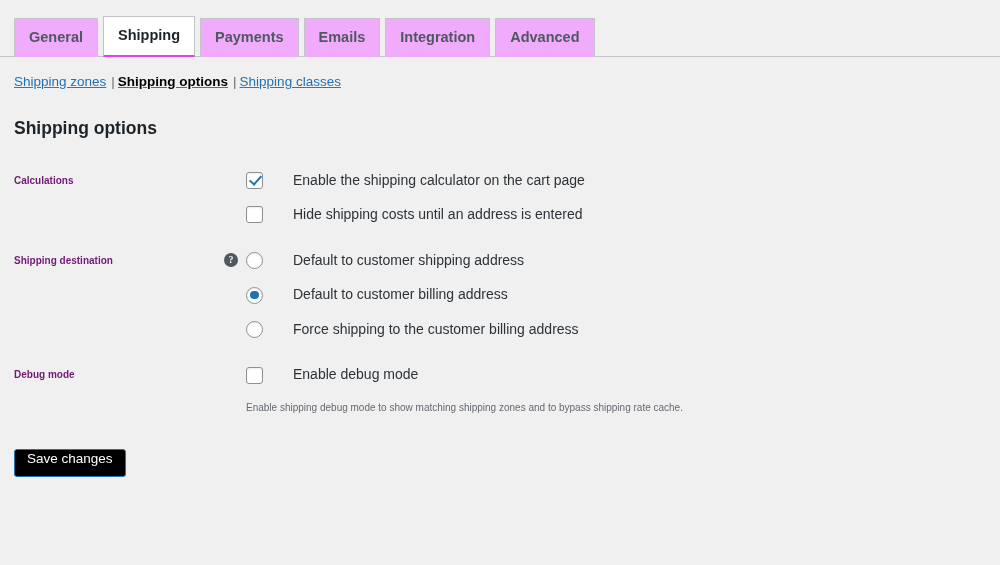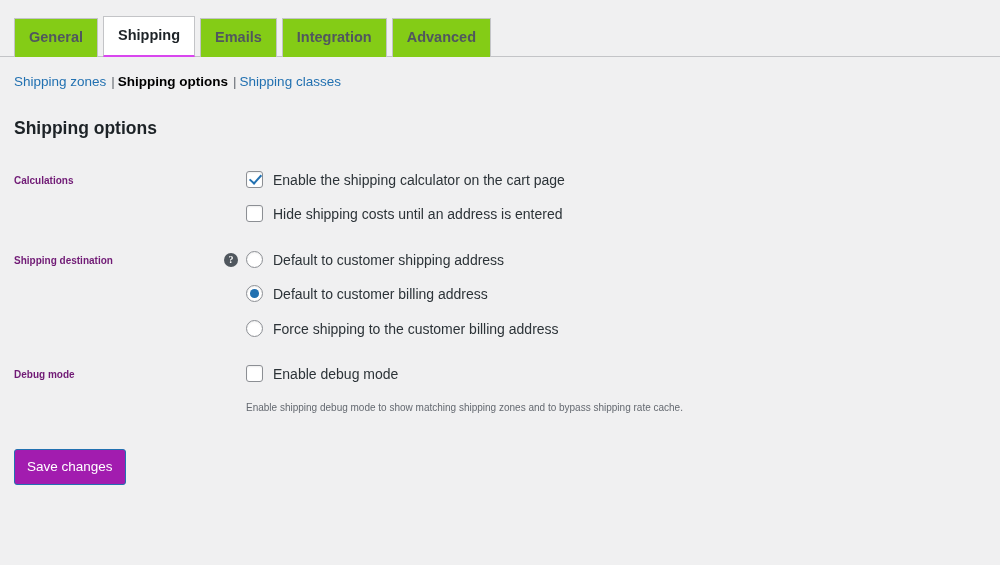--- a/index.html
+++ b/index.html
@@ -25,21 +25,21 @@
     display: flex;
     align-items: flex-end;
   }
   .nav-tab {
     display: inline-block;
     margin: 0 5px -1px 0;
     padding: 9px 14px 10px;
     font-size: 14.5px;
     line-height: 1.33;
     font-weight: 600;
-    background: #84cc16;
+    background: #f0abfc;
     color: #50575e;
     border: 1px solid #c3c4c7;
     border-bottom: none;
     text-decoration: none;
     white-space: nowrap;
   }
   .nav-tab-active {
     background: #f0f0f1;
     color: #1d2327;
     border-bottom: 1px solid #f0f0f1;
@@ -51,20 +51,21 @@
 
   
   .subsubsub {
     margin: 11px 0 12px 14px;
     padding: 0;
     font-size: 13.5px;
     line-height: 2;
     color: #646970;
     list-style: none;
     display: flex;
+    text-decoration: underline;
   }
   .subsubsub li { display: inline; }
   .subsubsub a {
     color: #2271b1;
     text-decoration: none;
   }
   .subsubsub a.current {
     color: #000;
     font-weight: 600;
   }
@@ -103,23 +104,24 @@
     vertical-align: top;
     padding: 13px 10px 13px 0;
     font-size: 13.5px;
     line-height: 1.5;
     color: #2c3338;
   }
   fieldset { border: 0; margin: 0; padding: 0; }
 
   .opt-row {
     display: flex;
-    align-items: flex-start;
+    align-items: center;
     margin-bottom: 15px;
     position: relative;
+    gap: 20px;
   }
   .opt-row:last-child { margin-bottom: 0; }
 
   .opt-label {
     font-size: 14px;
     color: #2c3338;
     line-height: 1.4;
     cursor: pointer;
     user-select: none;
   }
@@ -194,39 +196,40 @@
     line-height: 1.5;
   }
 
   
   p.submit {
     margin: 21px 0 0 14px;
     padding: 0;
   }
   .button-primary {
     display: inline-block;
-    background: #a21caf;
+    background: #000000;
     border: 1px solid #2271b1;
     border-radius: 3px;
     color: #fff;
     font-size: 13.5px;
     font-weight: 400;
     line-height: 1;
-    padding: 10px 12px 10px;
+    padding: 2px 12px 10px;
     cursor: pointer;
     font-family: "Liberation Sans", sans-serif;
     text-decoration: none;
   }
 </style>
 </head>
 <body>
 
 <nav class="nav-tab-wrapper">
   <a class="nav-tab" href="#">General</a>
   <a class="nav-tab nav-tab-active is-white" href="#">Shipping</a>
+  <a class="nav-tab" href="#">Payments</a>
   <a class="nav-tab" href="#">Emails</a>
   <a class="nav-tab" href="#">Integration</a>
   <a class="nav-tab" href="#">Advanced</a>
 </nav>
 
 <ul class="subsubsub">
   <li><a href="#">Shipping zones</a></li>
   <li class="sep">|</li>
   <li><a href="#" class="current">Shipping options</a></li>
   <li class="sep">|</li>

